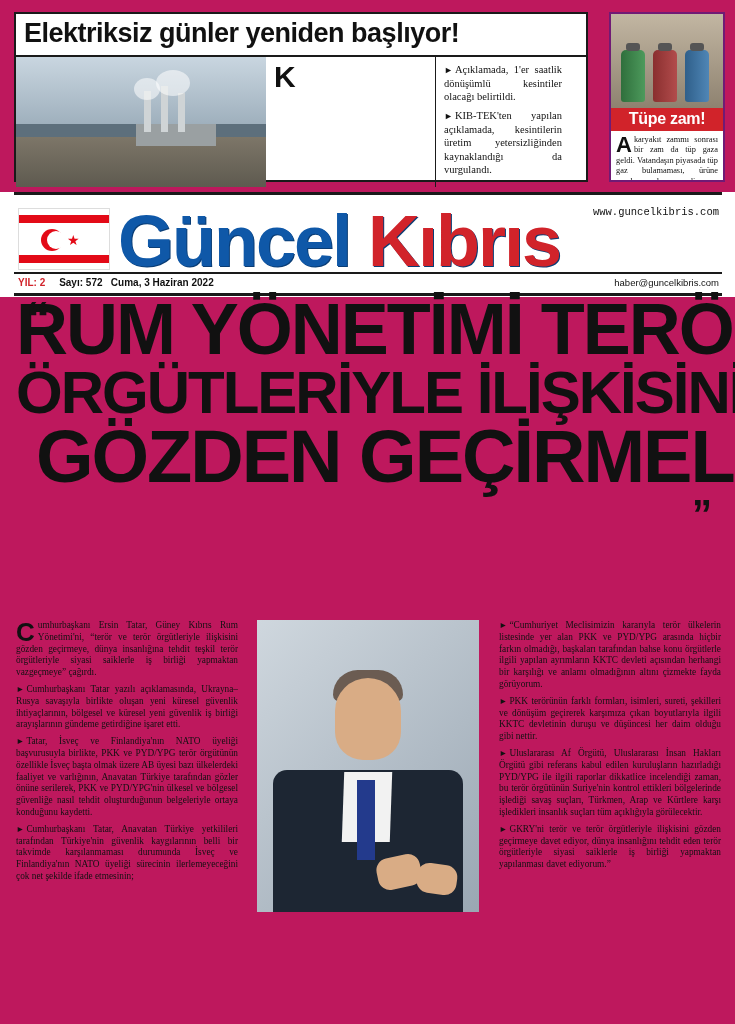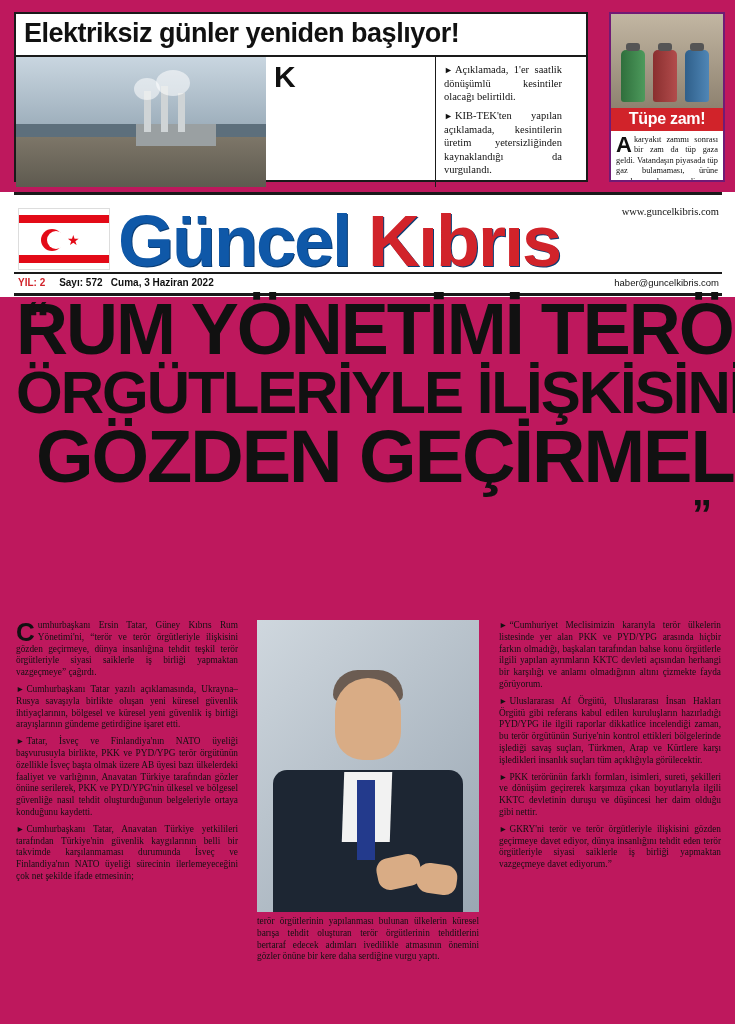--- a/index.html
+++ b/index.html
@@ -119,21 +119,21 @@
   .mast-title {
     position:absolute; left:118px; top:8px;
     font-family:"Liberation Sans", sans-serif;
     font-weight:bold; font-size:72px; letter-spacing:-2px;
     color:#0f58a8;
     text-shadow:1px 1px 0 #0a3d75;
   }
   .mast-title .red { color:#d1232a; }
   .mast-site {
     position:absolute; right:16px; top:14px;
-    font-family:Liberation Serif, serif; font-size:10.5px; color:#111;
+    font-family:Liberation Mono, monospace; font-size:10.5px; color:#111;
   }
   .mast-rule-mid { position:absolute; left:14px; top:80px; width:708px; height:2px; background:#1a1a1a; }
   .mast-meta-left {
     position:absolute; left:18px; top:85px;
     font-family:"Liberation Sans", sans-serif; font-size:10px; font-weight:bold; color:#111;
   }
   .mast-meta-left .red { color:#d1232a; }
   .mast-meta-right {
     position:absolute; right:16px; top:85px;
     font-family:"Liberation Sans", sans-serif; font-size:9.5px; color:#111;margin-left:13px;
@@ -297,25 +297,22 @@
       <div class="p-bg"></div>
       <div class="p-suit"></div>
       <div class="p-shirt"></div>
       <div class="p-tie"></div>
       <div class="p-hair"></div>
       <div class="p-head"></div>
       <div class="p-hand1"></div>
       <div class="p-hand2"></div>
     </div>
 
-    <div class="cap-under">
-      <span>terör örgütlerinin yapılanması bulunan ülkelerin küresel barışa tehdit oluşturan terör örgütlerinin tehditlerini bertaraf edecek adımları ivedilikle atmasının önemini gözler önüne bir kere daha serdiğine vurgu yaptı.</span>
-    </div>
 
     <div class="col c3">
       <p><span class="tri">►</span><span>“Cumhuriyet Meclisimizin kararıyla terör ülkelerin listesinde yer alan PKK ve PYD/YPG arasında hiçbir farkın olmadığı, başkaları tarafından bahse konu örgütlerle ilgili yapılan ayrımların KKTC devleti açısından herhangi bir karşılığı ve anlamı olmadığının altını çizmekte fayda görüyorum.</span></p>
+      <p><span class="tri">►</span><span>PKK terörünün farklı formları, isimleri, sureti, şekilleri ve dönüşüm geçirerek karşımıza çıkan boyutlarıyla ilgili KKTC devletinin duruşu ve düşüncesi her daim olduğu gibi nettir.</span></p>
       <p><span class="tri">►</span><span>Uluslararası Af Örgütü, Uluslararası İnsan Hakları Örgütü gibi referans kabul edilen kuruluşların hazırladığı PYD/YPG ile ilgili raporlar dikkatlice incelendiği zaman, bu terör örgütünün Suriye'nin kontrol ettikleri bölgelerinde işlediği savaş suçları, Türkmen, Arap ve Kürtlere karşı işledikleri insanlık suçları tüm açıklığıyla görülecektir.</span></p>
-      <p><span class="tri">►</span><span>PKK terörünün farklı formları, isimleri, sureti, şekilleri ve dönüşüm geçirerek karşımıza çıkan boyutlarıyla ilgili KKTC devletinin duruşu ve düşüncesi her daim olduğu gibi nettir.</span></p>
-      <p><span class="tri">►</span><span>GKRY'ni terör ve terör örgütleriyle ilişkisini gözden geçirmeye davet ediyor, dünya insanlığını tehdit eden terör örgütleriyle siyasi saiklerle iş birliği yapmaktan vazgeçmeye davet ediyorum.”</span></p>
+      <p><span class="tri">►</span><span>GKRY'ni terör ve terör örgütleriyle ilişkisini gözden geçirmeye davet ediyor, dünya insanlığını tehdit eden terör örgütleriyle siyasi saiklerle iş birliği yapmaktan yapılanması davet ediyorum.”</span></p>
     </div>
 
   </div>
 </div>
 
 </body></html>

